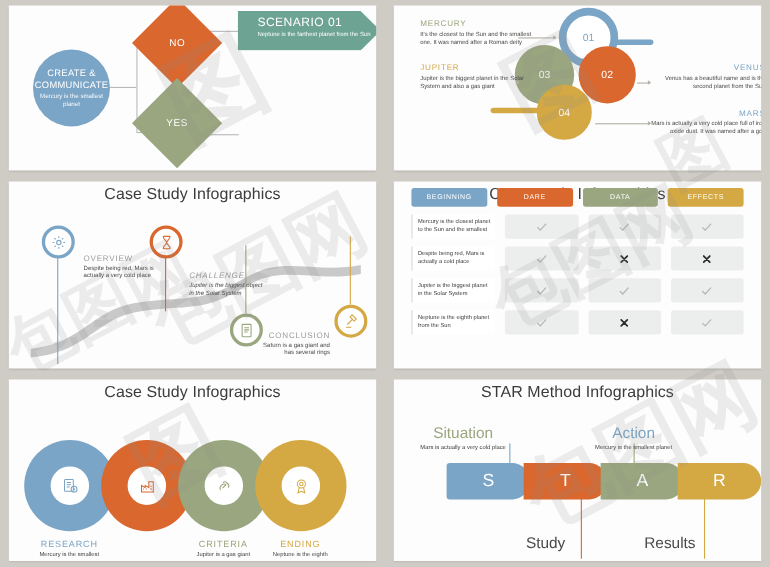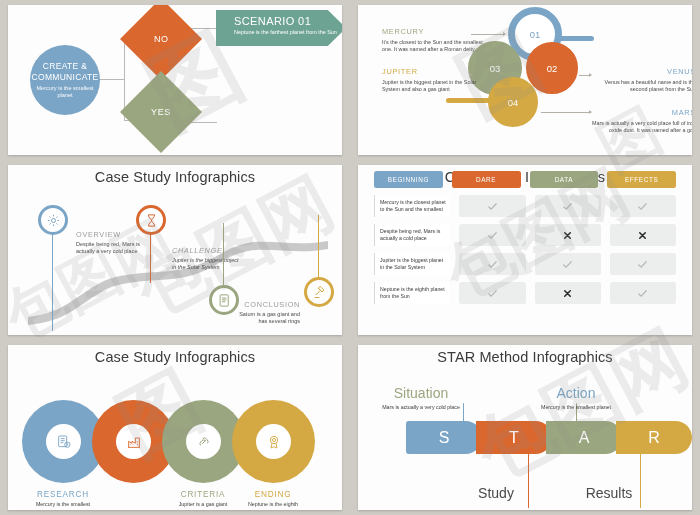--- a/index.html
+++ b/index.html
@@ -70,21 +70,21 @@
   .arrowbox .h { font-size:11px; letter-spacing:.4px; }
   .arrowbox .b { font-size:5.4px; line-height:7px; margin-top:2px; }
   .ab1 { left:208px; top:5px;  width:130px; background:#6da393; }
   .ab2 { left:208px; top:99px; width:130px; background:#d4a843; }
   .ln { position:absolute; background:#b9b9b9; }
 
   
   .p2 { position:absolute; inset:0; font-size:5.4px; }
   .p2 .hd { font-size:7.4px; letter-spacing:.7px; margin-bottom:3px; }
   .p2 .bd { font-size:5.4px; line-height:7.4px; color:#4a4a4a; }
-  .blk { position:absolute; width:104px;margin-top:10px; }
+  .blk { position:absolute; width:104px; }
   .ring {
     position:absolute; border-radius:50%;
     display:flex; align-items:center; justify-content:center;
     color:#fff; font-size:9.5px;
   }
   .tail { position:absolute; height:5px; }
   .dline { position:absolute; height:1px; background:#b5b0a8; }
   .dline:after{
     content:''; position:absolute; right:-1px; top:-2px;
     border-left:3px solid #b5b0a8; border-top:2.5px solid transparent; border-bottom:2.5px solid transparent;

